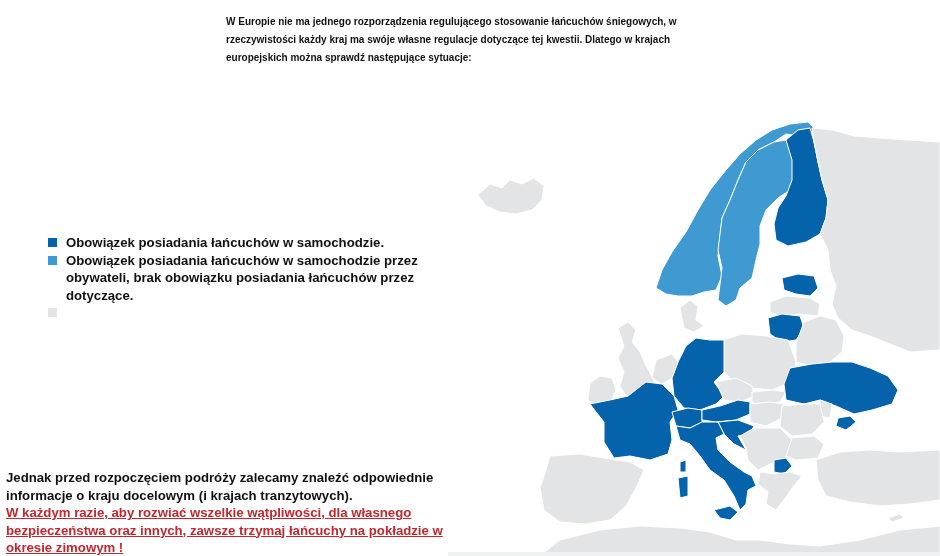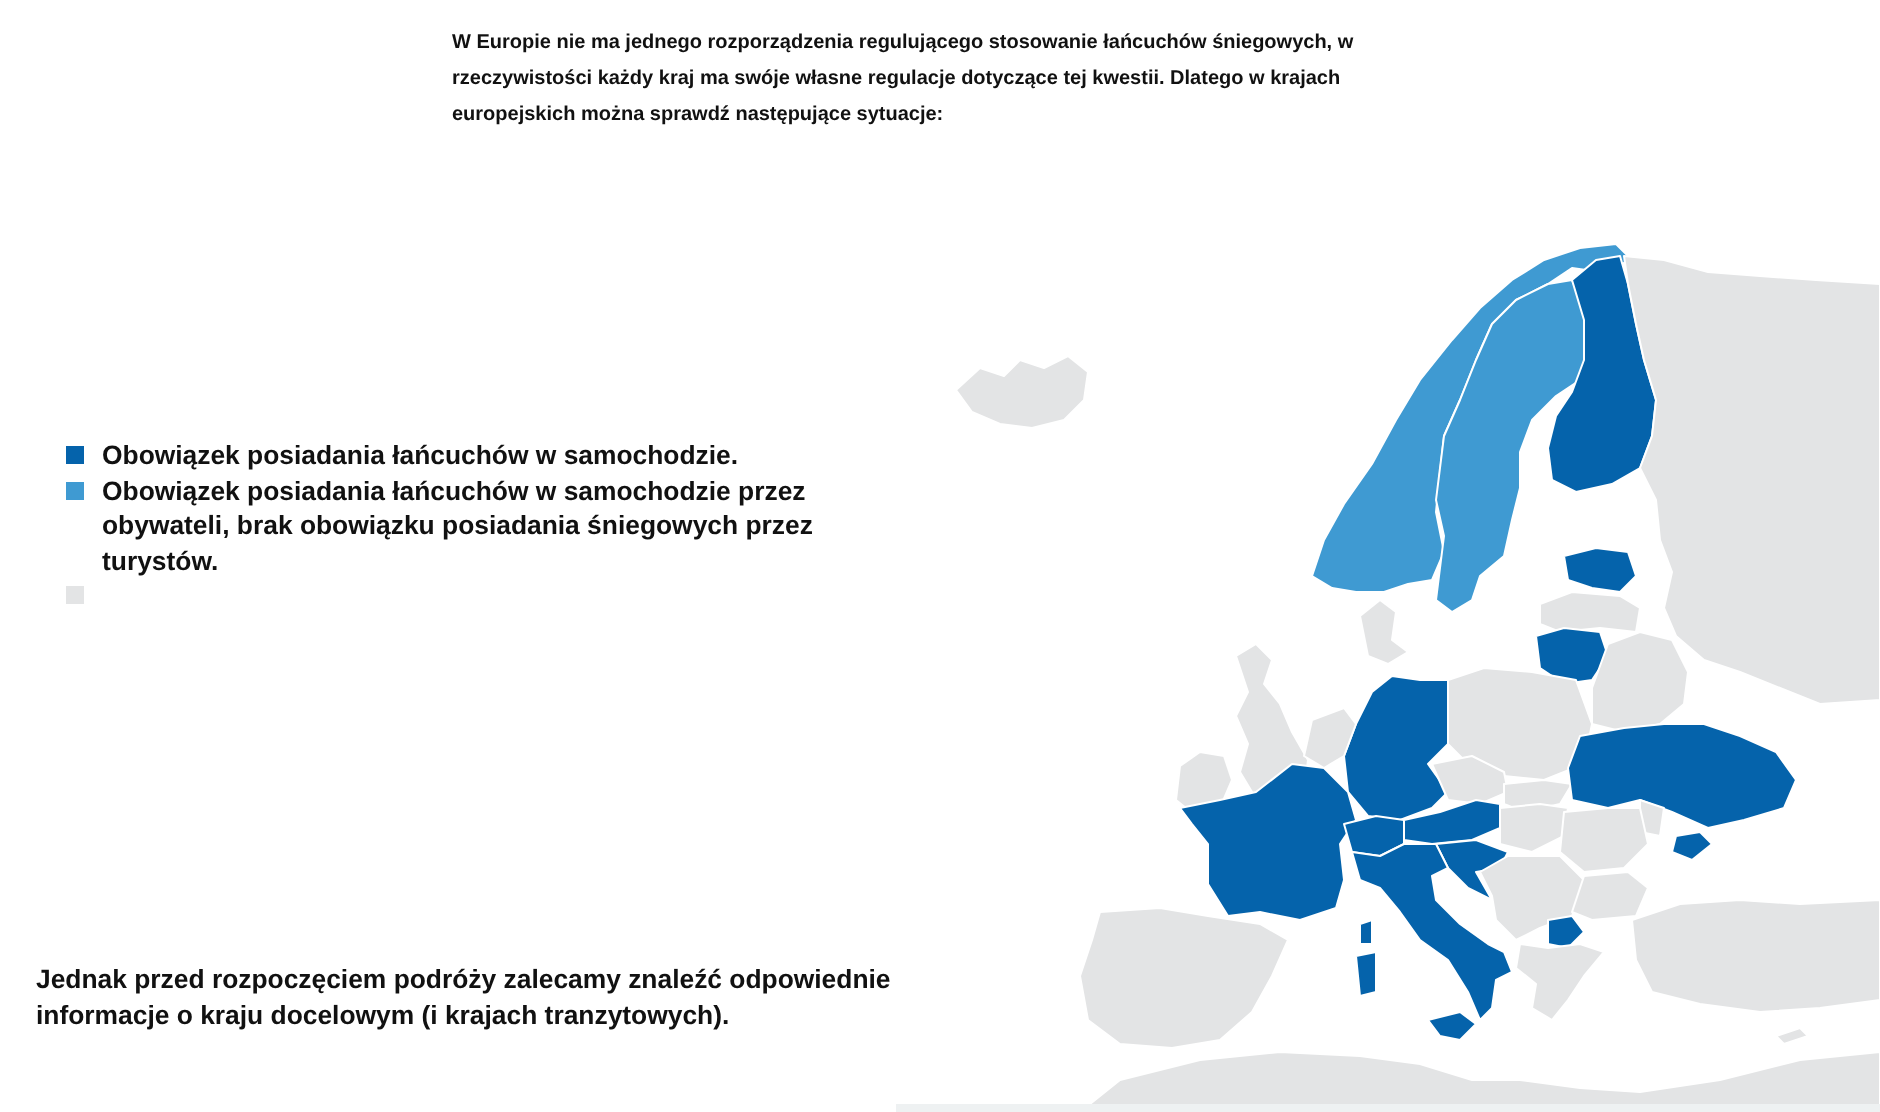--- a/index.html
+++ b/index.html
@@ -8,32 +8,32 @@
       background: #ffffff;
       font-family: "Liberation Sans", "DejaVu Sans", sans-serif;
       color: #111111;
     }
     .intro {
       position: absolute; left: 226px; top: 13px; width: 470px;
       font-size: 10px; font-weight: bold; line-height: 18px; margin: 0;
     }
     .legend {
       position: absolute; left: 32px; top: 218px; width: 410px;
-      list-style: none; margin: 1px; padding: 0;
+      list-style: none; margin: 16px; padding: 0;
       font-size: 13.2px; font-weight: bold; line-height: 17.5px;
     }
     .legend li { position: relative; padding-left: 18px; }
     .legend .swatch {
       position: absolute; left: 0; top: 4px; width: 9px; height: 9px;
     }
     .footer {
       position: absolute; left: 6px; top: 469px; width: 460px;
       font-size: 13.2px; font-weight: bold; line-height: 17.5px;
     }
-    .footer p { margin: 12px; }
+    .footer p { margin: 0; }
     .footer a {
       color: #c1272d; text-decoration: underline; display: block;
     }
     .map {
       position: absolute; left: 440px; top: 100px; width: 500px; height: 456px;
     }
     .map svg { width: 100%; height: 100%; display: block; }
     .bottom-strip {
       position: absolute; left: 448px; top: 552px; width: 492px; height: 4px;
       background: #eef1f2;
@@ -44,29 +44,30 @@
 
 <p class="intro">W Europie nie ma jednego rozporządzenia regulującego stosowanie łańcuchów śniegowych, w rzeczywistości każdy kraj ma swóje własne regulacje dotyczące tej kwestii. Dlatego w krajach europejskich można sprawdź następujące sytuacje:</p>
 
 <ul class="legend">
   <li>
     <span class="swatch" style="background:#0563ab"></span>
     <span>Obowiązek posiadania łańcuchów w samochodzie.</span>
   </li>
   <li>
     <span class="swatch" style="background:#3f9ad2"></span>
-    <span>Obowiązek posiadania łańcuchów w samochodzie przez obywateli, brak obowiązku posiadania śniegowych przez turystów.</span>
+    <span>Obowiązek posiadania łańcuchów w samochodzie przez obywateli, brak obowiązku posiadania łańcuchów przez dotyczące.</span>
   </li>
   <li>
     <span class="swatch" style="background:#e3e4e5"></span>
   </li>
 </ul>
 
 <div class="footer">
   <p>Jednak przed rozpoczęciem podróży zalecamy znaleźć odpowiednie informacje o kraju docelowym (i krajach tranzytowych).</p>
+  <a href="#">W każdym razie, aby rozwiać wszelkie wątpliwości, dla własnego bezpieczeństwa oraz innych, zawsze trzymaj łańcuchy na pokładzie w okresie zimowym !</a>
 </div>
 
 <div class="map">
   <svg viewBox="0 0 500 456" xmlns="http://www.w3.org/2000/svg">
     <g stroke="#ffffff" stroke-width="1" stroke-linejoin="round">
 
       <path fill="#e3e4e5" d="M38,95 L50,84 L62,88 L70,80 L82,84 L94,78 L104,86 L102,100 L92,110 L76,114 L60,112 L46,106 Z"></path>
 
       <path fill="#e3e4e5" d="M150,283 L160,276 L172,278 L176,290 L170,304 L158,308 L148,300 Z"></path>
 

